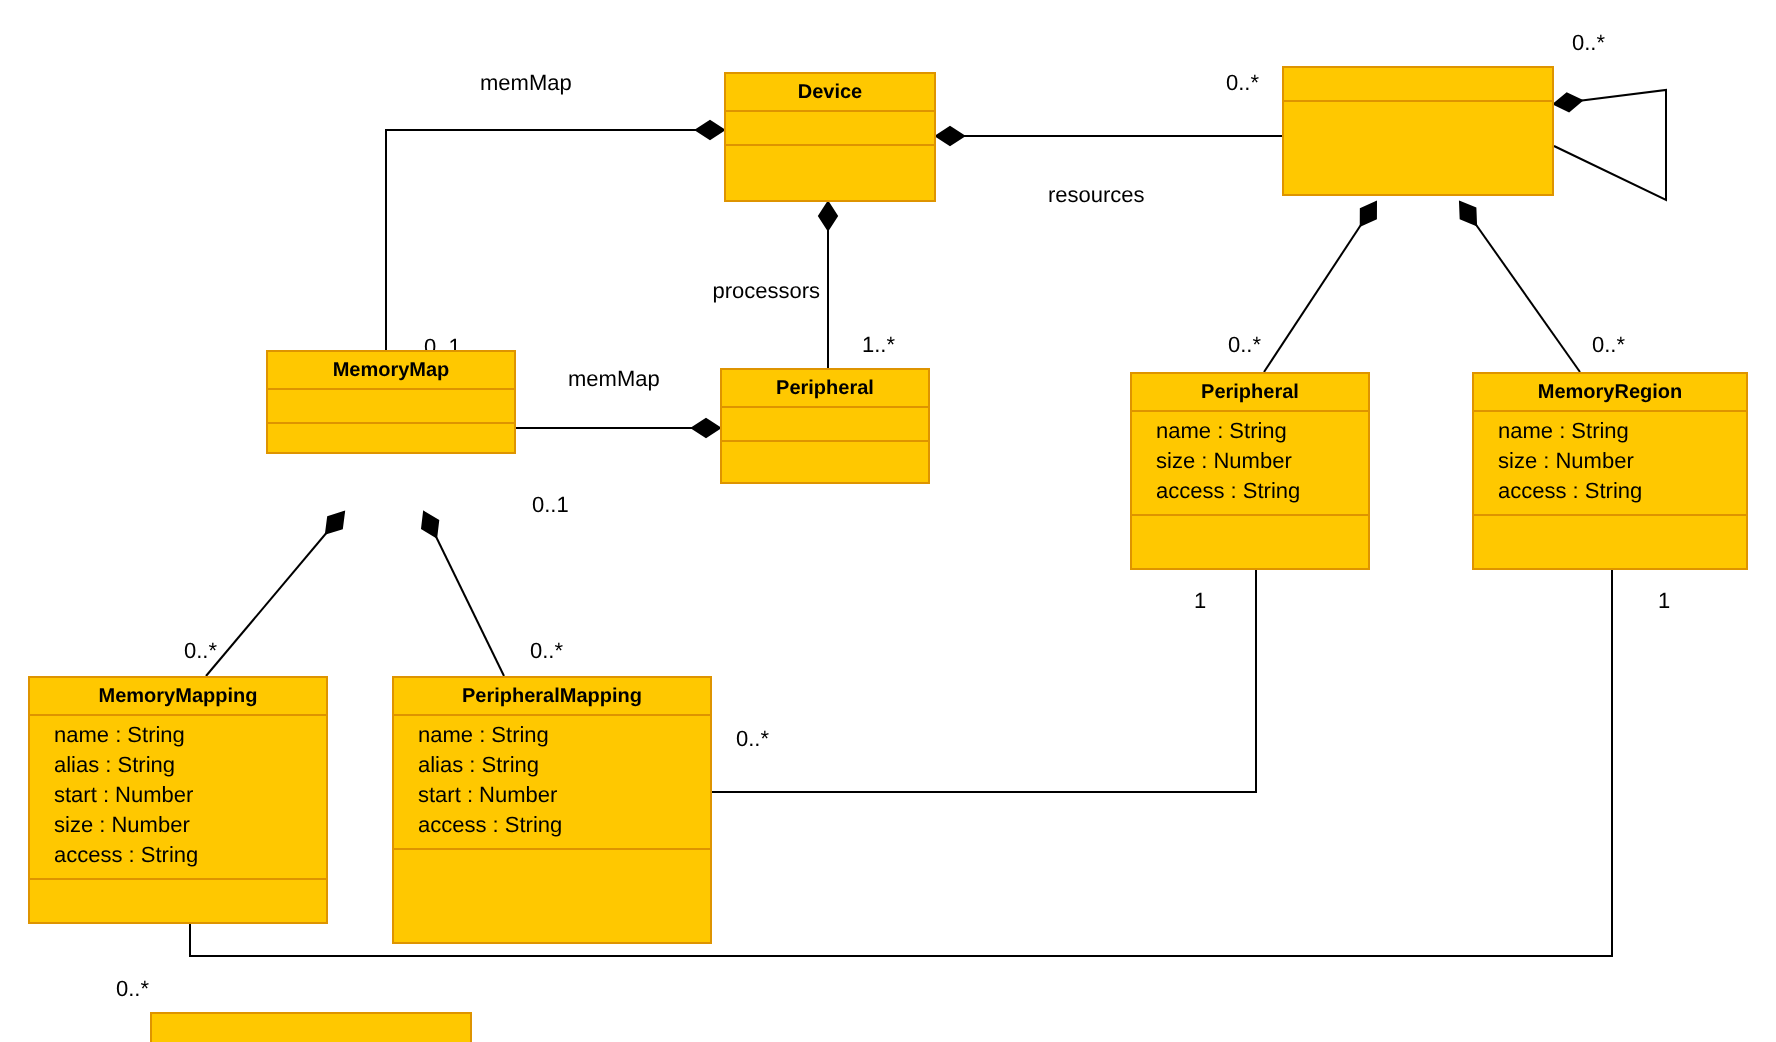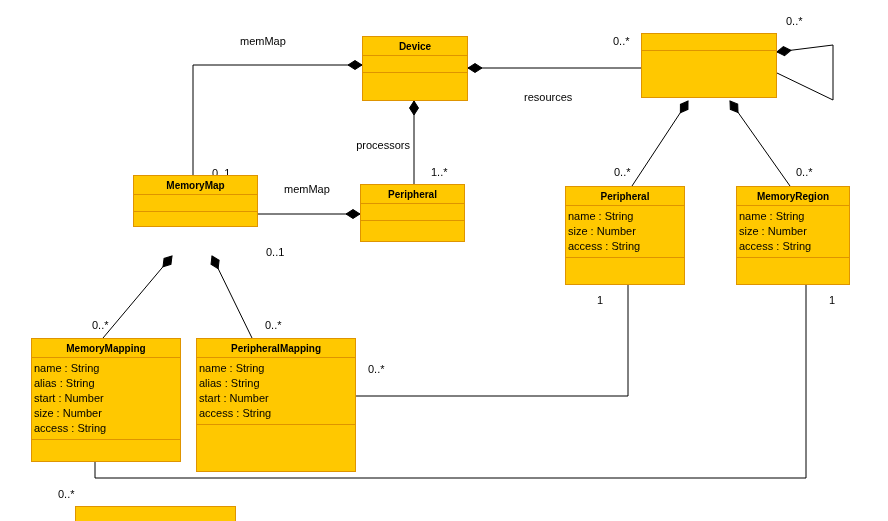--- a/index.html
+++ b/index.html
@@ -12,21 +12,21 @@
   body{font-family:"Liberation Sans",sans-serif;background:#fff}
   .canvas{position:relative;width:888px;height:521px;background:var(--bg);overflow:hidden}
   svg.connectors{position:absolute;left:0;top:0;width:888px;height:521px}
   svg.connectors polyline, svg.connectors line{fill:none;stroke:var(--line);stroke-width:1}
   svg.connectors polygon.diamond{fill:var(--line);stroke:var(--line)}
   svg.connectors text{fill:#000;font-family:"Liberation Sans",sans-serif;font-size:11px}
   .uml-class{position:absolute;background:var(--class-fill);border:1px solid var(--class-border);
     display:flex;flex-direction:column;font-size:11px;color:#000}
   .uml-class-title{font-weight:bold;font-size:10px;text-align:center;padding:4px 2px 3px;
     border-bottom:1px solid var(--class-border);flex:0 0 auto;white-space:nowrap;overflow:hidden}
-  .uml-class-attrs{padding:3px 2px;border-bottom:1px solid var(--class-border);flex:0 0 auto;
+  .uml-class-attrs{padding:3px 12px;border-bottom:1px solid var(--class-border);flex:0 0 auto;
     min-height:17px;line-height:15px}
   .uml-class-ops{flex:1 1 auto;min-height:8px}
   .uml-attr{white-space:nowrap}
   .uml-class.partial{border-bottom:none}
 </style>
 </head>
 <body>
 
 <div class="canvas">
 
@@ -129,31 +129,31 @@
   <div class="uml-class" style="left:565px;top:186px;width:120px;height:99px;justify-content:center;">
     <div class="uml-class-title">Peripheral</div>
     <div class="uml-class-attrs">
         <div class="uml-attr">name : String</div>
         <div class="uml-attr">size : Number</div>
         <div class="uml-attr">access : String</div>
       </div>
     <div class="uml-class-ops"></div>
   </div>
 
-  <div class="uml-class" style="left:736px;top:186px;width:114px;height:99px;">
+  <div class="uml-class" style="left:736px;top:186px;width:138px;height:99px;">
     <div class="uml-class-title">MemoryRegion</div>
     <div class="uml-class-attrs">
         <div class="uml-attr">name : String</div>
         <div class="uml-attr">size : Number</div>
         <div class="uml-attr">access : String</div>
       </div>
     <div class="uml-class-ops"></div>
   </div>
 
-  <div class="uml-class" style="left:14px;top:338px;width:150px;height:124px;margin-left:17px;">
+  <div class="uml-class" style="left:14px;top:338px;width:150px;height:124px;">
     <div class="uml-class-title">MemoryMapping</div>
     <div class="uml-class-attrs">
         <div class="uml-attr">name : String</div>
         <div class="uml-attr">alias : String</div>
         <div class="uml-attr">start : Number</div>
         <div class="uml-attr">size : Number</div>
         <div class="uml-attr">access : String</div>
       </div>
     <div class="uml-class-ops"></div>
   </div>

